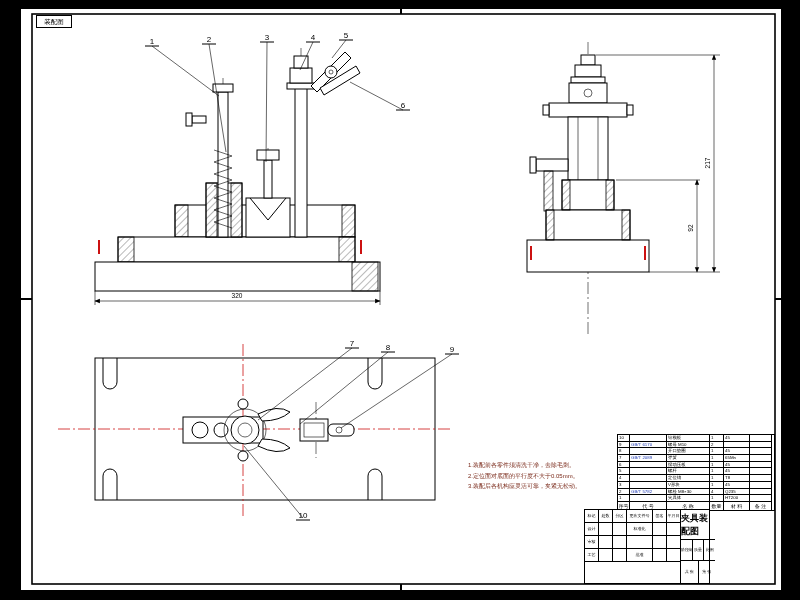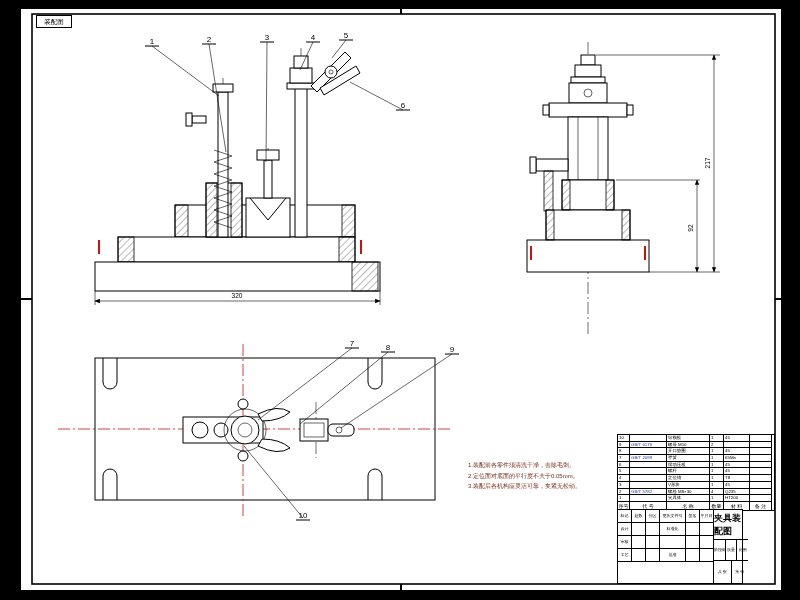--- a/index.html
+++ b/index.html
@@ -24,21 +24,21 @@
   
   .plist{position:absolute;left:617px;top:434px;width:158px;z-index:3;background:#fff;
     border:1px solid #000;box-sizing:border-box;}
   .prow{display:grid;grid-template-columns:12px 37px 43px 14px 26px 22px;height:6.7px;}
   .prow .c{border-right:0.5px solid #000;border-bottom:0.5px solid #000;font-size:4.4px;
     line-height:6.7px;overflow:hidden;white-space:nowrap;padding-left:1px;color:#000;}
   .prow .c.code{color:#1f3bb3;}
   .prow.phead{height:8px;}
   .prow.phead .c{font-size:5px;line-height:8px;text-align:center;padding-left:0;border-bottom:none;color:#000;}
   
-  .tblock{position:absolute;left:617px;top:509px;width:126px;height:75px;z-index:3;background:#fff;
+  .tblock{position:absolute;left:584px;top:509px;width:126px;height:75px;z-index:3;background:#fff;
     border:1.5px solid #000;box-sizing:border-box;display:flex;}
   .tb-left{width:96px;border-right:1px solid #000;box-sizing:border-box;display:flex;flex-direction:column;}
   .tb-row{display:flex;height:13px;border-bottom:0.5px solid #000;box-sizing:border-box;}
   .tb-row.tall{height:22px;border-bottom:none;flex:1;}
   .tc{border-right:0.5px solid #000;box-sizing:border-box;font-size:4px;line-height:12px;
     text-align:center;overflow:hidden;white-space:nowrap;color:#000;}
   .w14{width:14px;}.w26{width:26px;}.grow{flex:1;border-right:none;}
   .tb-right{flex:1;display:flex;flex-direction:column;}
   .tb-title{height:30px;border-bottom:0.5px solid #000;box-sizing:border-box;display:flex;
     align-items:center;justify-content:center;font-size:9px;font-weight:bold;color:#000;}

